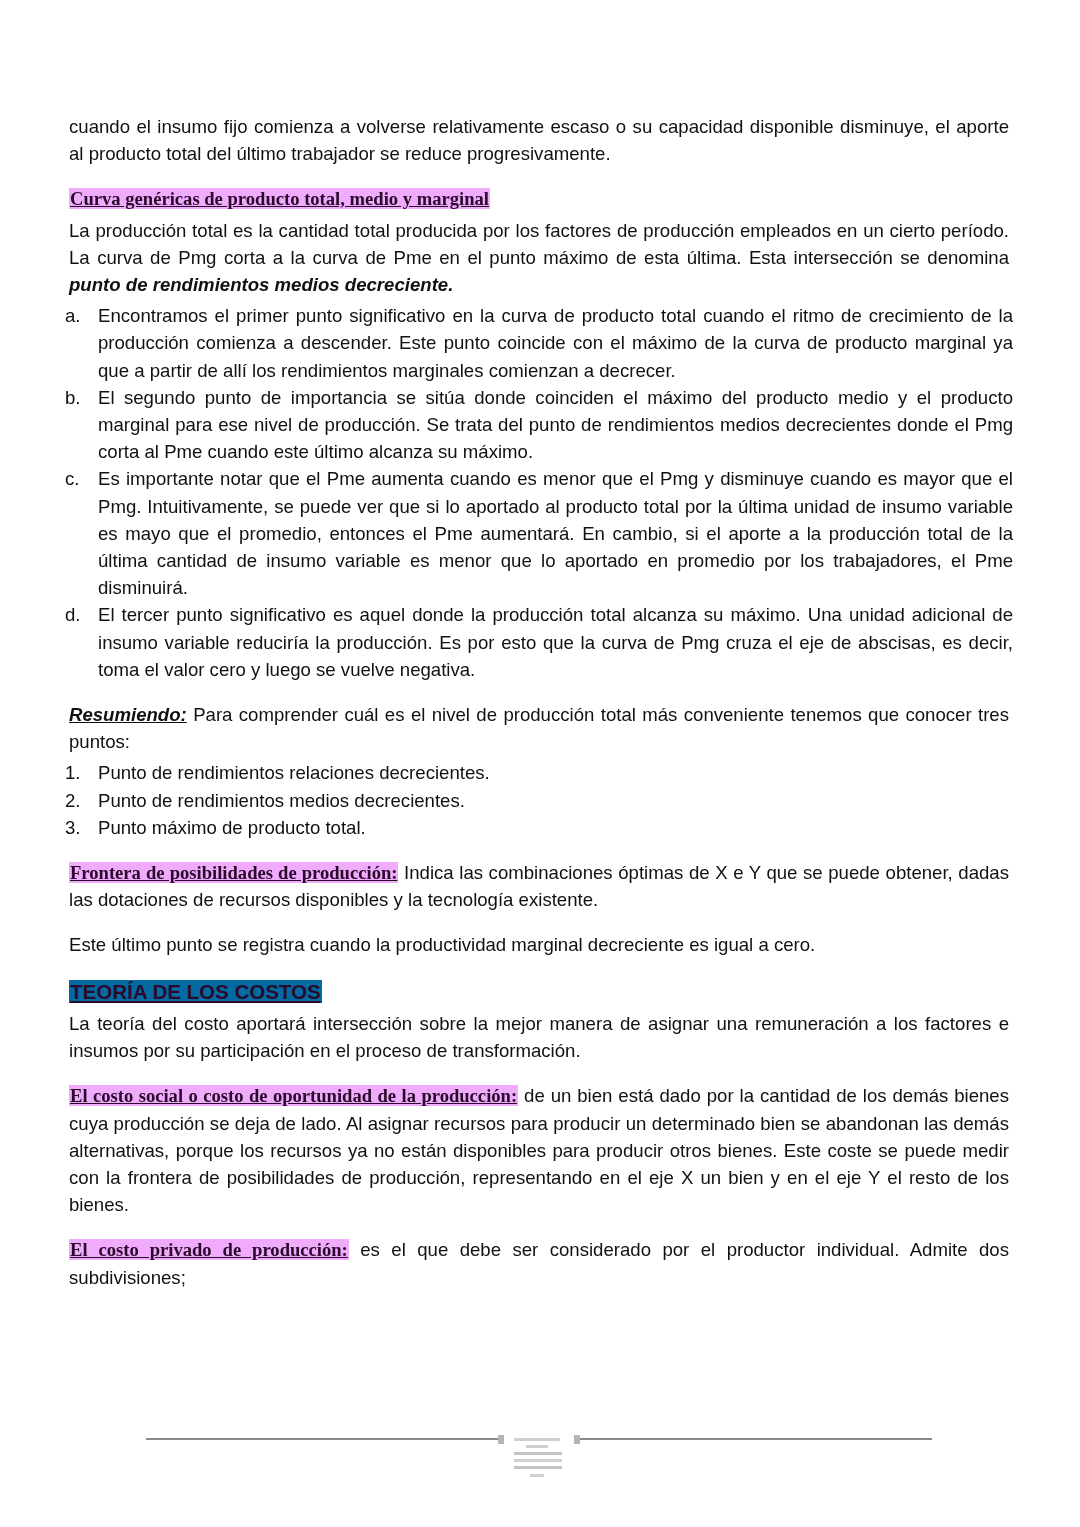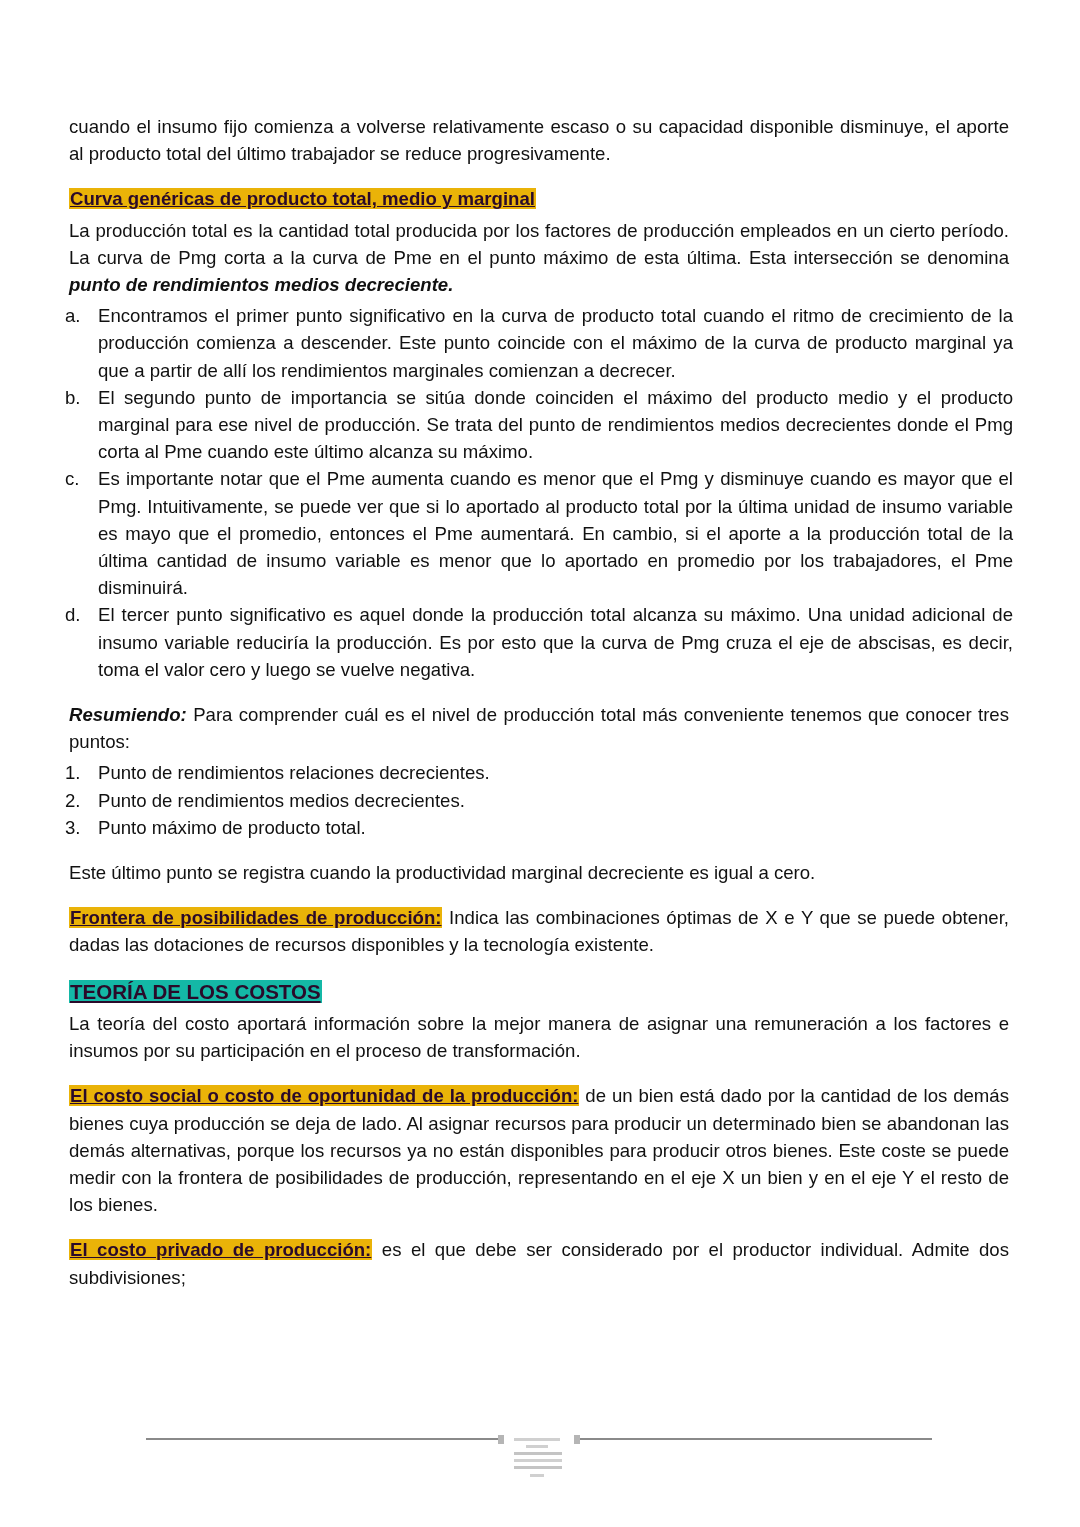--- a/index.html
+++ b/index.html
@@ -23,36 +23,37 @@
       font-size: 18.6px;
       line-height: 27.2px;
       text-align: justify;
     }
     p {
       margin: 4px;
     }
     .gap { margin-top: 18px; }
     .gap-sm { margin-top: 19px; }
     .hl {
-      background: #eab308;
+      background: #f0abfc;
       font-weight: bold;
       text-decoration: underline;
       color: #2a0a2a;
       padding: 0 1px;
+      font-family: Liberation Serif, serif;
     }
     .hl-title {
-      background: #14b8a6;
+      background: #0369a1;
       font-weight: bold;
       text-decoration: underline;
       color: #2a0a2a;
       font-size: 20.5px;
       padding: 0 1px;
     }
     .bi { font-weight: bold; font-style: italic; }
-    .bu { font-weight: bold; font-style: italic; }
+    .bu { font-weight: bold; font-style: italic; text-decoration: underline; }
     ol.alpha, ol.num {
       margin: 0;
       padding: 0;
       list-style: none;
     }
     ol.alpha li, ol.num li {
       position: relative;
       padding-left: 33px;
     }
     ol.alpha li .marker, ol.num li .marker {
@@ -146,29 +147,29 @@
     <li>
       <span class="marker">2.</span>
       <span>Punto de rendimientos medios decrecientes.</span>
     </li>
     <li>
       <span class="marker">3.</span>
       <span>Punto máximo de producto total.</span>
     </li>
   </ol>
 
+  <p class="gap"><span class="hl">Frontera de posibilidades de producción:</span><span> Indica las combinaciones óptimas de X e Y que se puede obtener, dadas las dotaciones de recursos disponibles y la tecnología existente.</span></p>
+
   <p class="gap">Este último punto se registra cuando la productividad marginal decreciente es igual a cero.</p>
-
-  <p class="gap"><span class="hl">Frontera de posibilidades de producción:</span><span> Indica las combinaciones óptimas de X e Y que se puede obtener, dadas las dotaciones de recursos disponibles y la tecnología existente.</span></p>
 
 
   <p class="gap-sm">
     <span class="hl-title">TEORÍA DE LOS COSTOS</span>
   </p>
-  <p>La teoría del costo aportará información sobre la mejor manera de asignar una remuneración a los factores e insumos por su participación en el proceso de transformación.</p>
+  <p>La teoría del costo aportará intersección sobre la mejor manera de asignar una remuneración a los factores e insumos por su participación en el proceso de transformación.</p>
 
   <p class="gap"><span class="hl">El costo social o costo de oportunidad de la producción:</span><span> de un bien está dado por la cantidad de los demás bienes cuya producción se deja de lado. Al asignar recursos para producir un determinado bien se abandonan las demás alternativas, porque los recursos ya no están disponibles para producir otros bienes. Este coste se puede medir con la frontera de posibilidades de producción, representando en el eje X un bien y en el eje Y el resto de los bienes.</span></p>
 
   <p class="gap"><span class="hl">El costo privado de producción:</span><span> es el que debe ser considerado por el productor individual. Admite dos subdivisiones;</span></p>
 
 </div>
 
 <div class="footer">
   <div class="rule-left"></div>
   <div class="bracket-l"></div>

